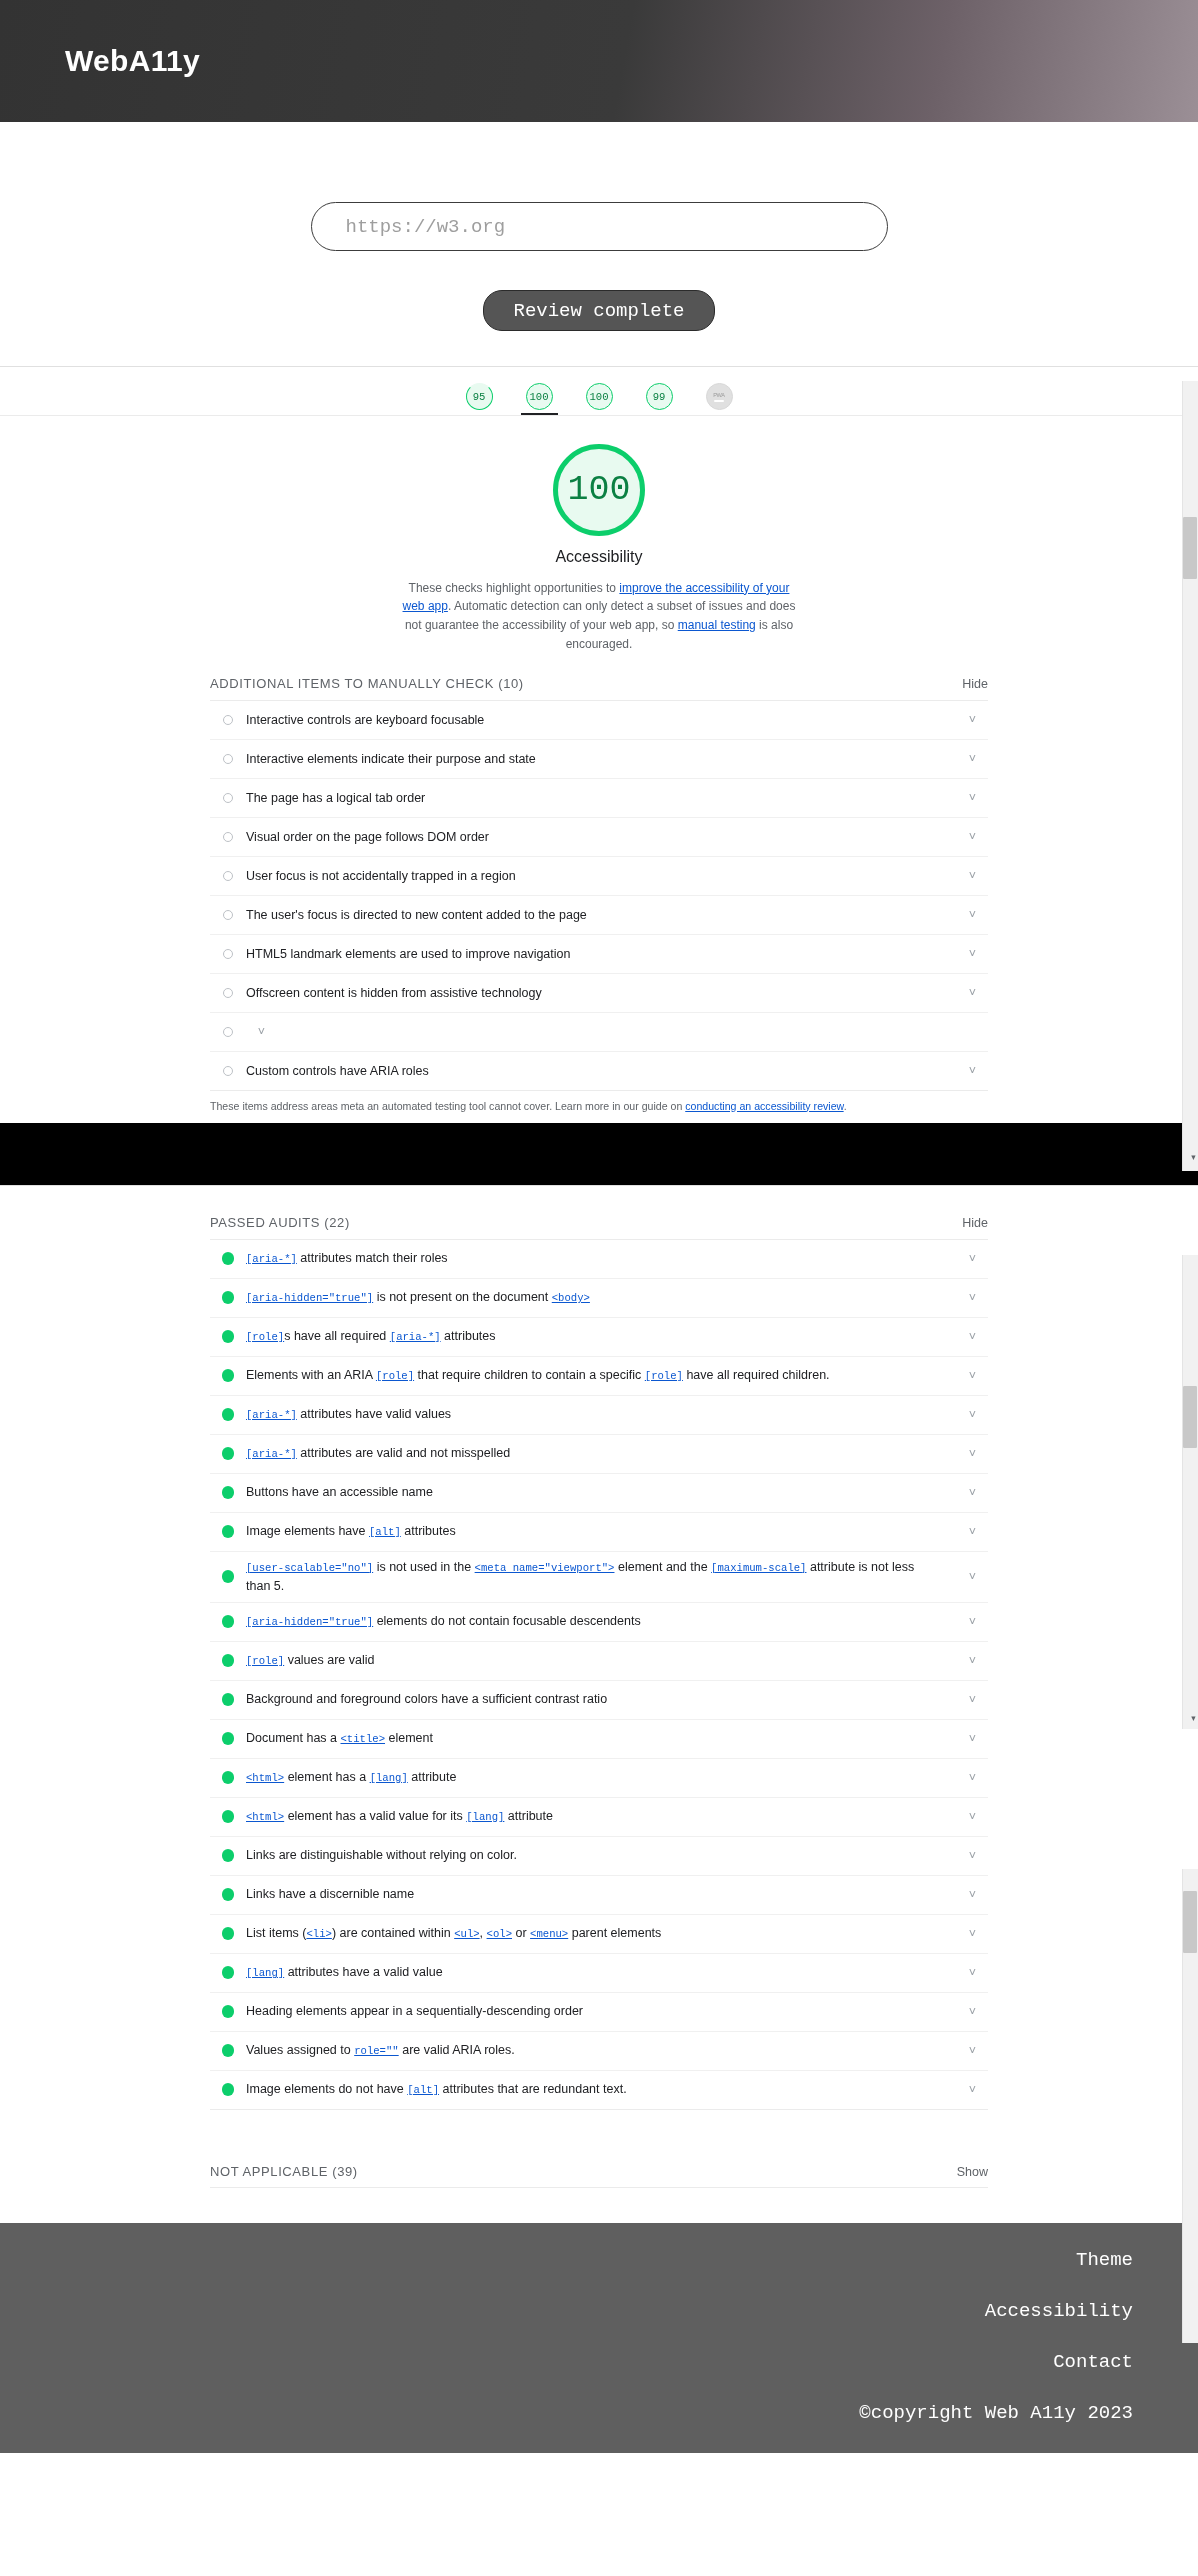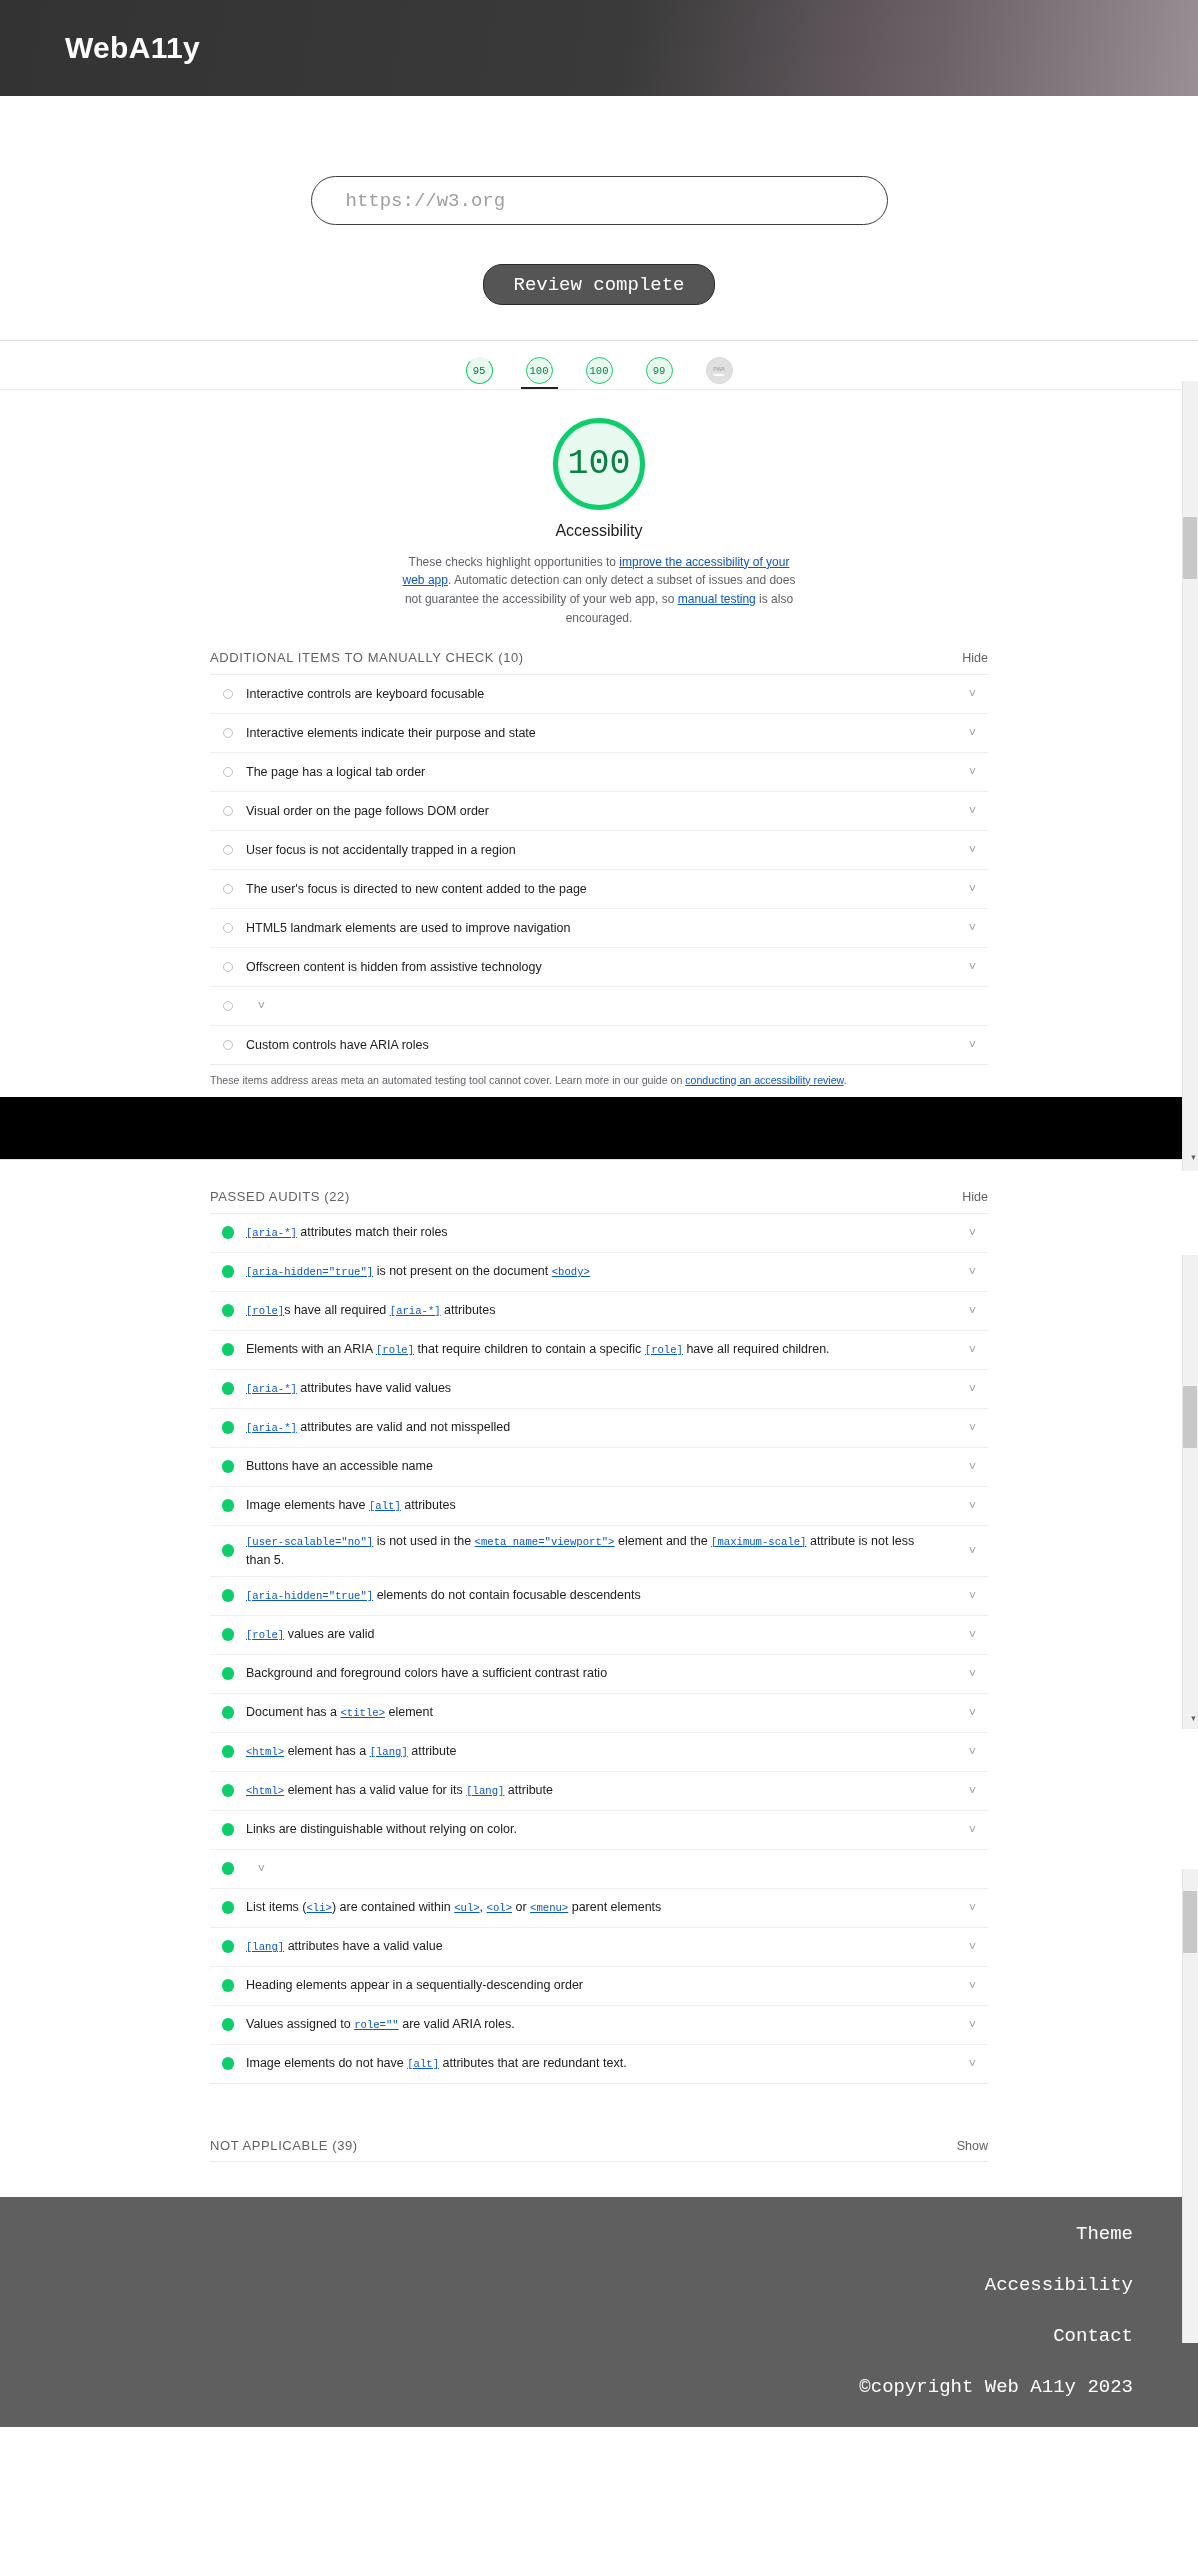--- a/index.html
+++ b/index.html
@@ -8,21 +8,21 @@
   body {
     font-family: "Liberation Sans", sans-serif;
     background: #ffffff;
     color: #202124;
     width: 1198px;
     position: relative;
   }
 
   
   .site-header {
-    height: 96px;
+    height: 122px;
     background: linear-gradient(100deg, #333333 0%, #3a3a3a 52%, #6d6168 78%, #9b8f96 100%);
     display: flex;
     align-items: center;
     padding-left: 65px;
   }
   .brand {
     color: #ffffff;
     font-size: 30px;
     font-weight: bold;
     letter-spacing: 0.3px;
@@ -512,20 +512,21 @@
           <div class="bullet-col">
             <span class="circle-pass"></span>
           </div>
           <div class="audit-text">Links are distinguishable without relying on color.</div>
           <div class="chev">˅</div>
         </div>
         <div class="audit-row">
           <div class="bullet-col">
             <span class="circle-pass"></span>
           </div>
+          <div class="audit-text">Links have a discernible name</div>
           <div class="chev">˅</div>
         </div>
         <div class="audit-row">
           <div class="bullet-col">
             <span class="circle-pass"></span>
           </div>
           <div class="audit-text">List items (<code>&lt;li&gt;</code>) are contained within <code>&lt;ul&gt;</code>, <code>&lt;ol&gt;</code> or <code>&lt;menu&gt;</code> parent elements</div>
           <div class="chev">˅</div>
         </div>
         <div class="audit-row">

